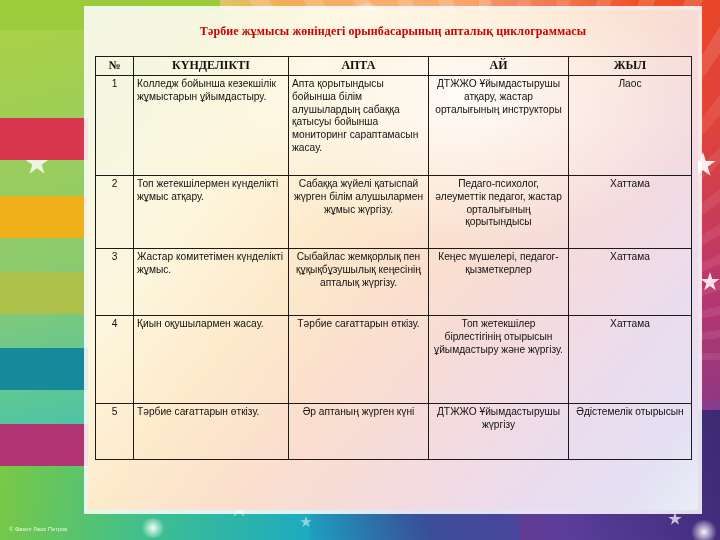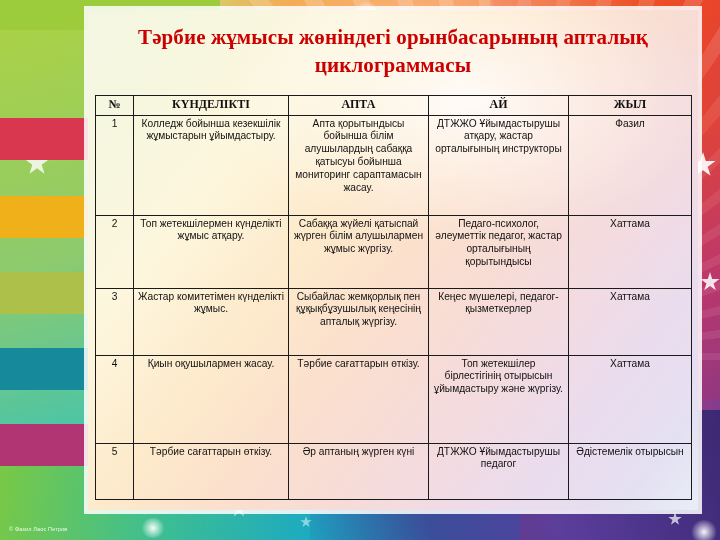--- a/index.html
+++ b/index.html
@@ -148,21 +148,21 @@
       rgba(255,255,255,.85) 0%, rgba(255,255,255,0) 72%);
     pointer-events: none;
   }
 
   #title {
     position: relative;
     margin: 14px 34px 16px 34px;
     text-align: center;
     font-family: "Liberation Serif", serif;
     font-weight: bold;
-    font-size: 21px;
+    font-size: 12px;
     line-height: 1.32;
     color: #cc0000;
     letter-spacing: .1px;
   }
 
   
   #cyclogram {
     position: relative;
     margin: 14px 7px 0 7px;
     width: 596px;
@@ -186,21 +186,21 @@
     vertical-align: middle;
     padding: 1px 2px 2px;
   }
   #cyclogram col.c-num  { width: 38px; }
   #cyclogram col.c-day  { width: 155px; }
   #cyclogram col.c-week { width: 140px; }
   #cyclogram col.c-mon  { width: 140px; }
   #cyclogram col.c-year { width: 123px; }
 
   td.num  { text-align: center; vertical-align: top; font-size: 11px; padding-top: 3px; }
-  td.left { text-align: center; margin-top: 44px; }
+  td.left { text-align: left; margin-top: 44px; }
   td.ctr  { text-align: center; }
 
   
   tr.r1 td { height: 100px; }
   tr.r2 td { height: 73px; }
   tr.r3 td { height: 67px; }
   tr.r4 td { height: 88px; }
   tr.r5 td { height: 56px; }
 
   #credit {
@@ -286,21 +286,21 @@
           <th>АЙ</th>
           <th>ЖЫЛ</th>
         </tr>
       </thead>
       <tbody>
         <tr class="r1">
           <td class="num">1</td>
           <td class="left">Колледж бойынша кезекшілік жұмыстарын ұйымдастыру.</td>
           <td class="left">Апта қорытындысы бойынша білім алушылардың сабаққа қатысуы бойынша мониторинг сараптамасын жасау.</td>
           <td class="ctr">ДТЖЖО Ұйымдастырушы атқару, жастар орталығының инструкторы</td>
-          <td class="ctr">Фазил</td>
+          <td class="ctr">Лаос</td>
         </tr>
         <tr class="r2">
           <td class="num">2</td>
           <td class="left">Топ жетекшілермен күнделікті жұмыс атқару.</td>
           <td class="ctr">Сабаққа жүйелі қатыспай жүрген білім алушылармен жұмыс жүргізу.</td>
           <td class="ctr">Педаго-психолог, әлеуметтік педагог, жастар орталығының қорытындысы</td>
           <td class="ctr">Хаттама</td>
         </tr>
         <tr class="r3">
           <td class="num">3</td>
@@ -313,21 +313,21 @@
           <td class="num">4</td>
           <td class="left">Қиын оқушылармен жасау.</td>
           <td class="ctr">Тәрбие сағаттарын өткізу.</td>
           <td class="ctr">Топ жетекшілер бірлестігінің отырысын ұйымдастыру және жүргізу.</td>
           <td class="ctr">Хаттама</td>
         </tr>
         <tr class="r5">
           <td class="num">5</td>
           <td class="left">Тәрбие сағаттарын өткізу.</td>
           <td class="ctr">Әр аптаның жүрген күні</td>
-          <td class="ctr">ДТЖЖО Ұйымдастырушы педагог</td>
+          <td class="ctr">ДТЖЖО Ұйымдастырушы жүргізу</td>
           <td class="ctr">Әдістемелік отырысын</td>
         </tr>
       </tbody>
     </table>
   </div>
 
   <div id="credit">© Фазил Лаос Петров</div>
 </div>
 
 </body></html>

